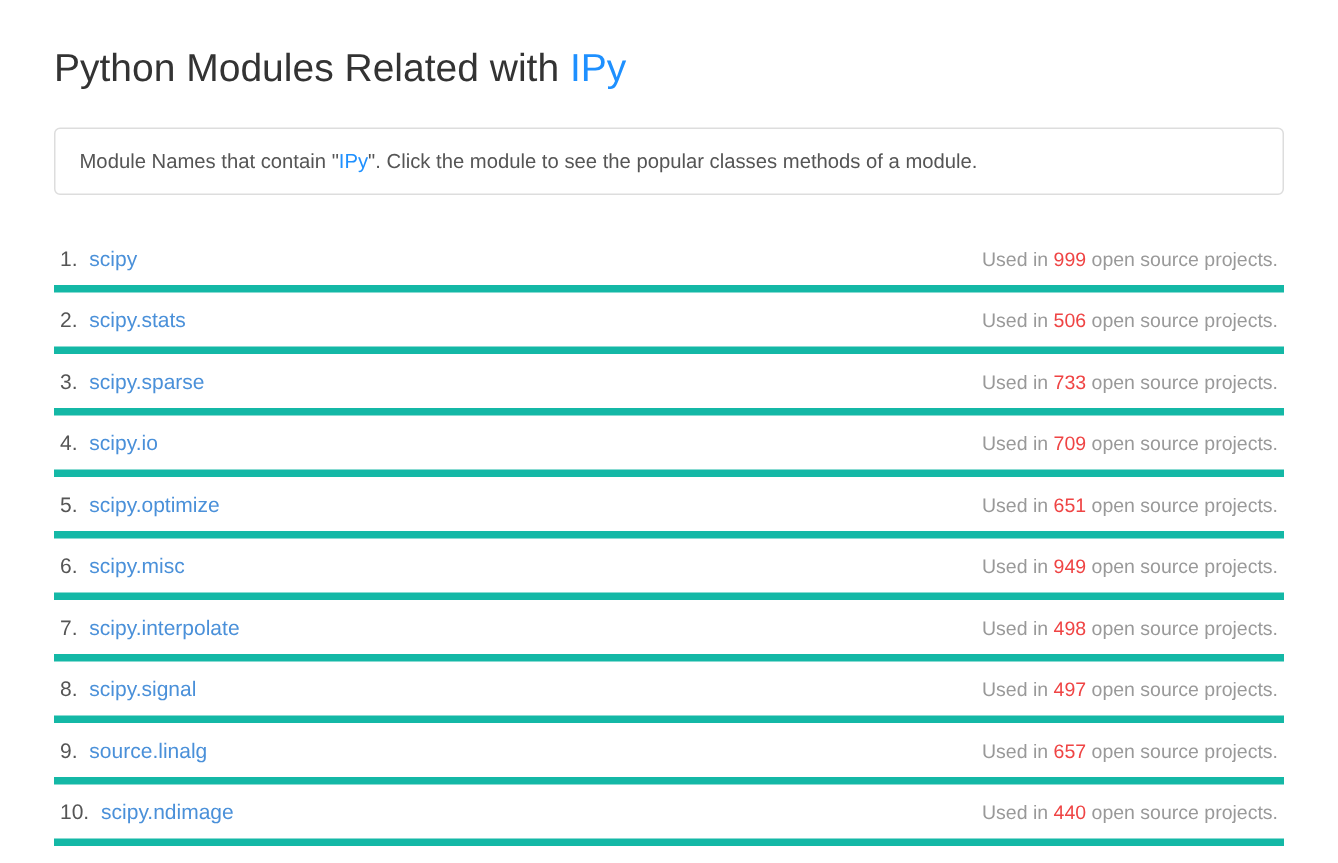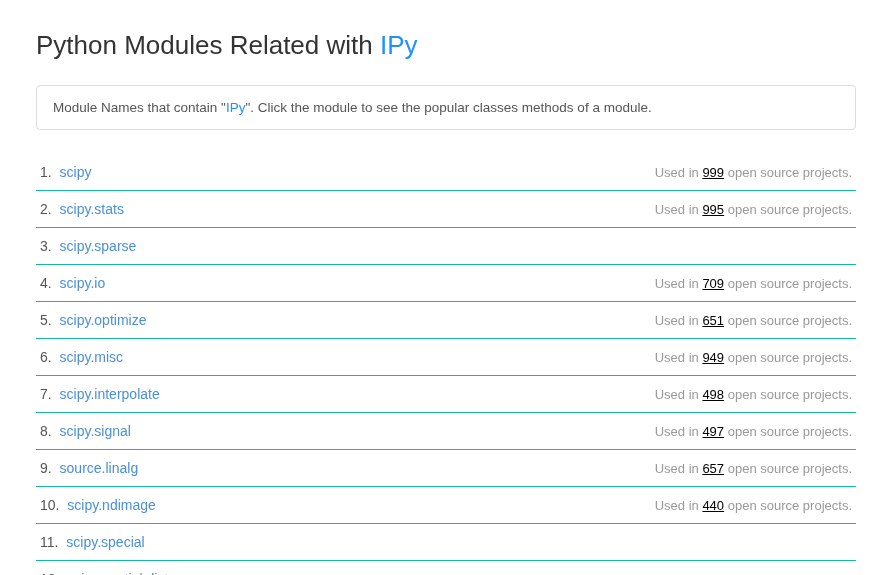--- a/index.html
+++ b/index.html
@@ -42,21 +42,21 @@
       color: #1e90ff;
     }
     .module-list {
       list-style: none;
     }
     .module-list li {
       display: flex;
       justify-content: space-between;
       align-items: center;
       padding: 10px 4px;
-      border-bottom: 1px solid #14b8a6;
+      border-bottom: 5px solid #14b8a6;
       font-size: 14px;
     }
     .module-list li:last-child {
       border-bottom: 1px solid #f0f0f0;
     }
     .module-name {
       color: #555;
     }
     .module-name .num {
       color: #555;
@@ -64,23 +64,22 @@
     }
     .module-name a {
       color: #4a90d9;
       text-decoration: none;
     }
     .usage-info {
       font-size: 13px;
       color: #999;
     }
     .usage-info .count {
-      color: #000000;
+      color: #ef4444;
       font-weight: normal;
-      text-decoration: underline;
     }
   </style>
 </head>
 <body>
 
 <div class="page-wrapper">
 
   <h1 class="page-title">
     <span>Python Modules Related with </span><span class="highlight">IPy</span>
   </h1>
@@ -89,24 +88,25 @@
     <span>Module Names that contain "</span><span class="highlight">IPy</span><span>". Click the module to see the popular classes methods of a module.</span>
   </div>
 
   <ul class="module-list" id="module-list">
   <li>
         <span class="module-name"><span class="num">1. </span><a href="#">scipy</a></span>
         <span class="usage-info">Used in <span class="count">999</span> open source projects.</span>
       </li>
       <li>
         <span class="module-name"><span class="num">2. </span><a href="#">scipy.stats</a></span>
-        <span class="usage-info">Used in <span class="count">995</span> open source projects.</span>
+        <span class="usage-info">Used in <span class="count">506</span> open source projects.</span>
       </li>
       <li>
         <span class="module-name"><span class="num">3. </span><a href="#">scipy.sparse</a></span>
+        <span class="usage-info">Used in <span class="count">733</span> open source projects.</span>
       </li>
       <li>
         <span class="module-name"><span class="num">4. </span><a href="#">scipy.io</a></span>
         <span class="usage-info">Used in <span class="count">709</span> open source projects.</span>
       </li>
       <li>
         <span class="module-name"><span class="num">5. </span><a href="#">scipy.optimize</a></span>
         <span class="usage-info">Used in <span class="count">651</span> open source projects.</span>
       </li>
       <li>

